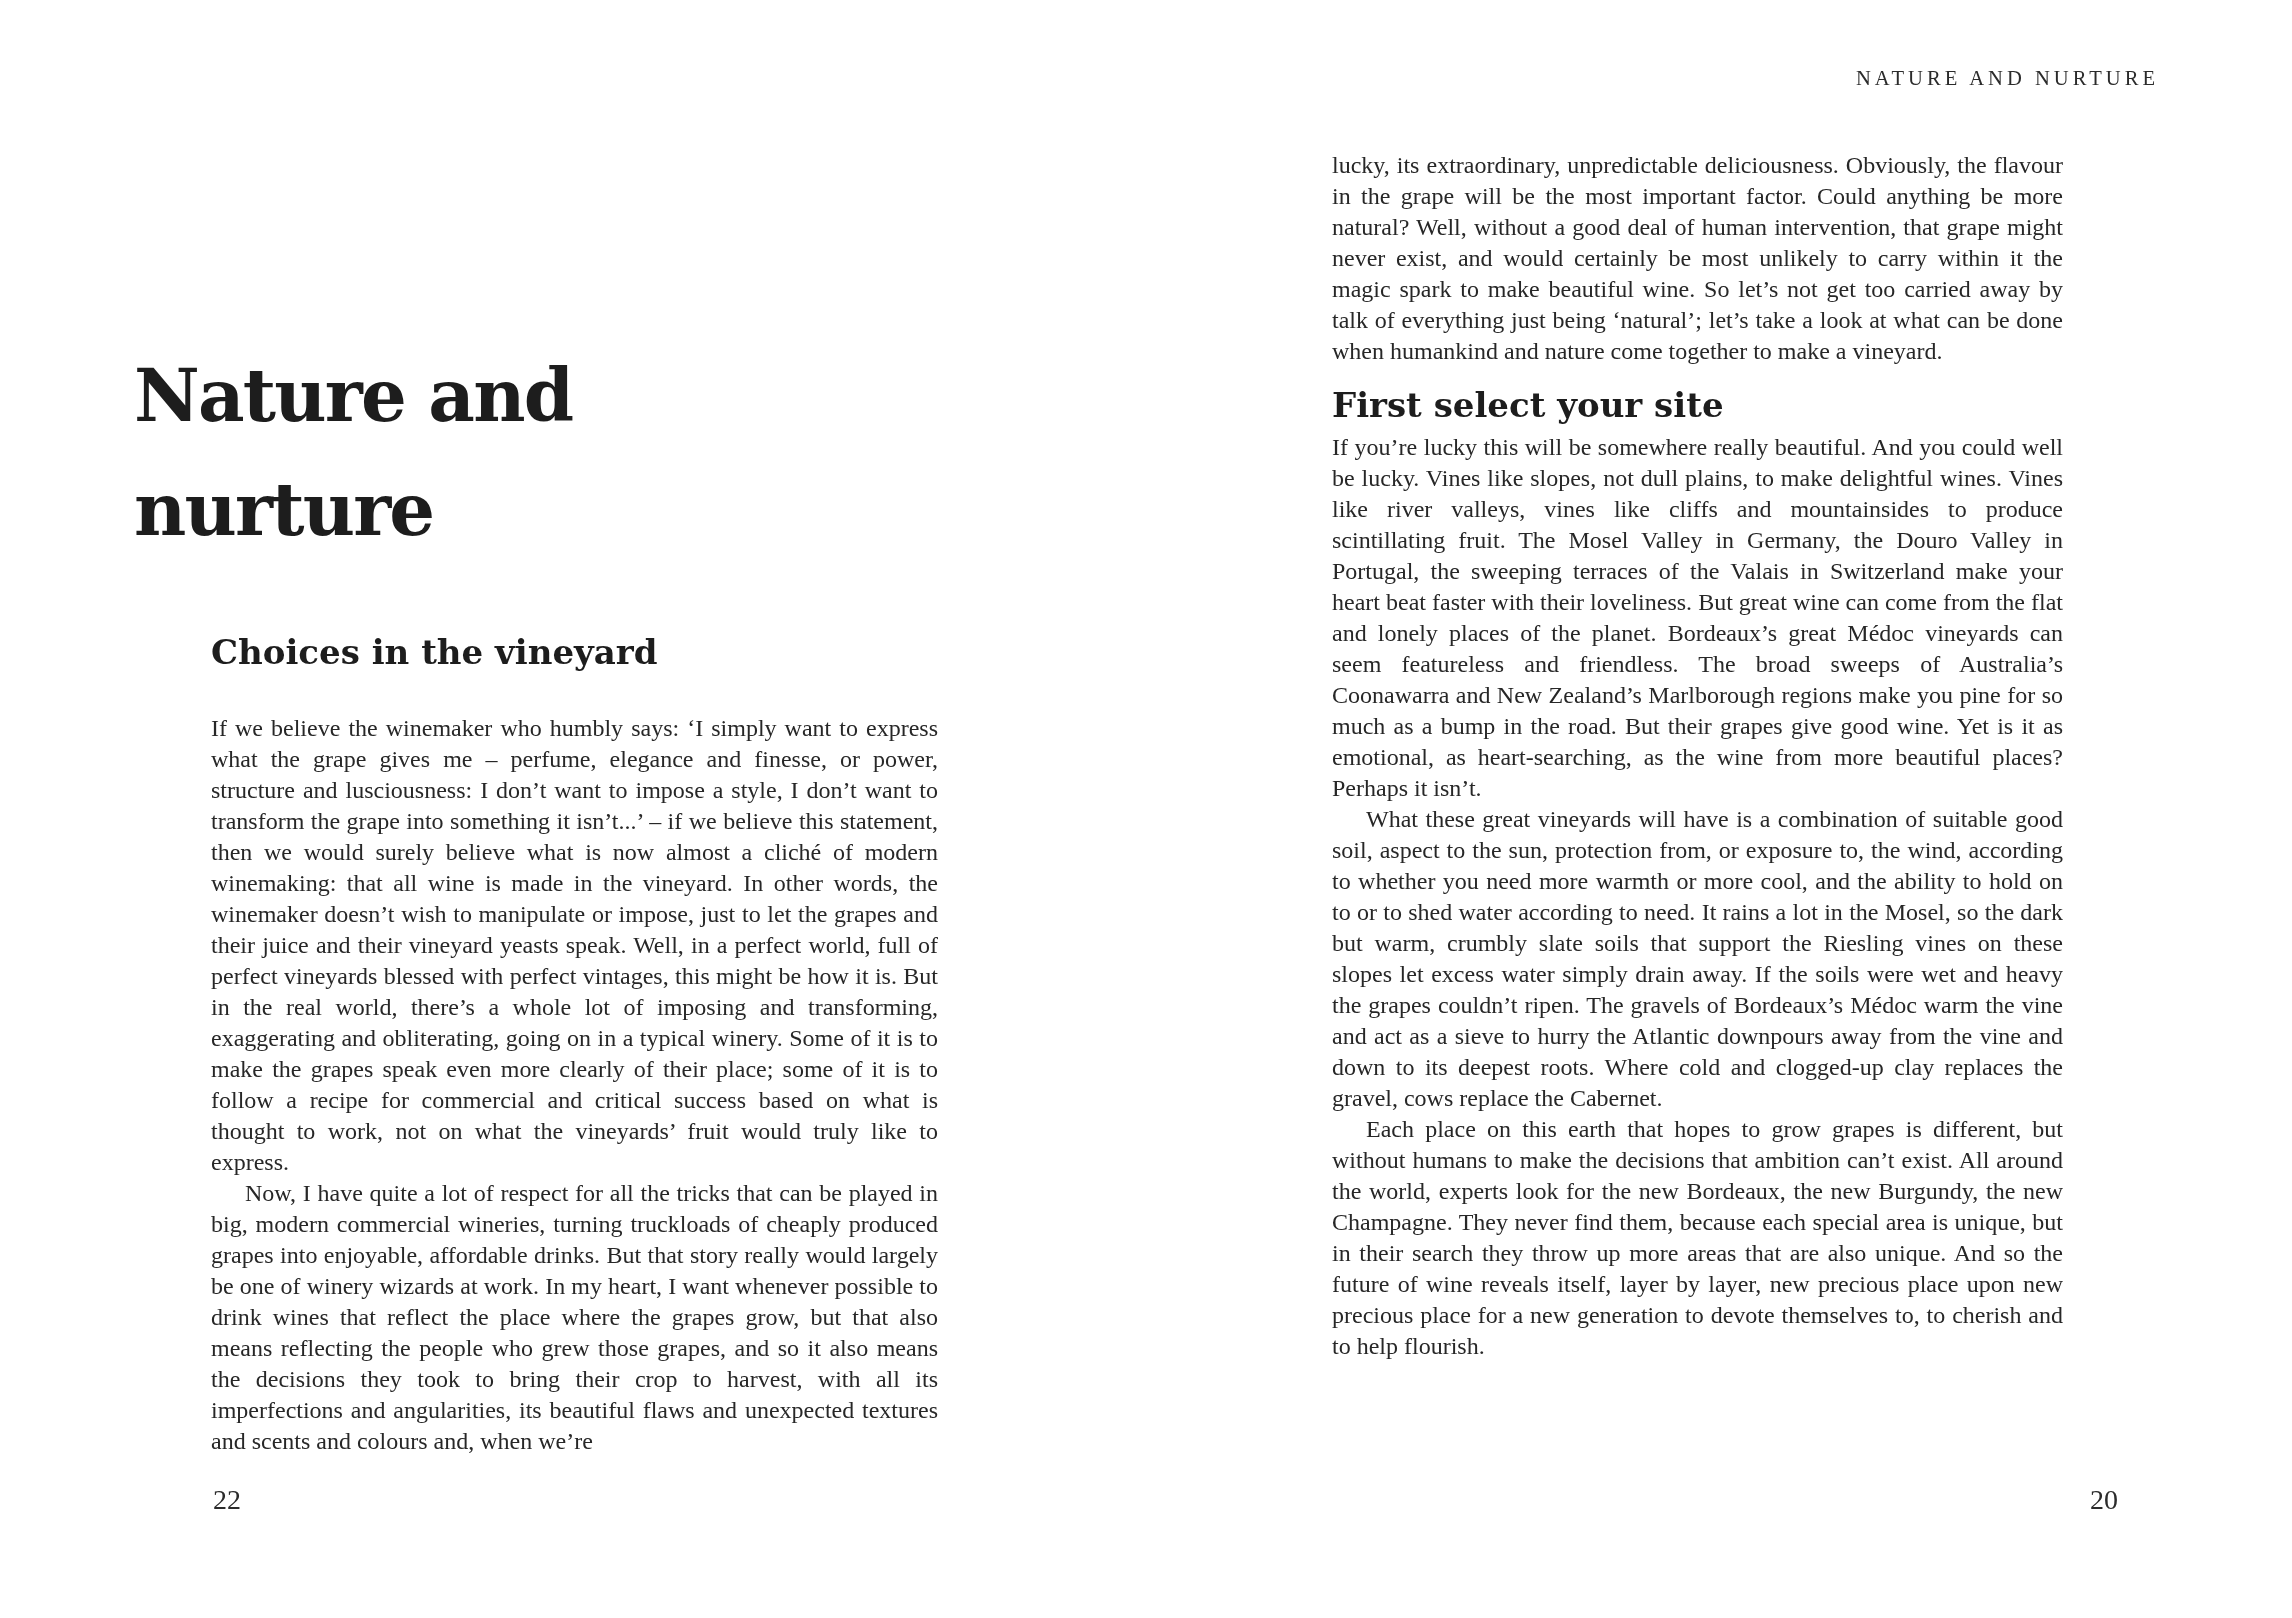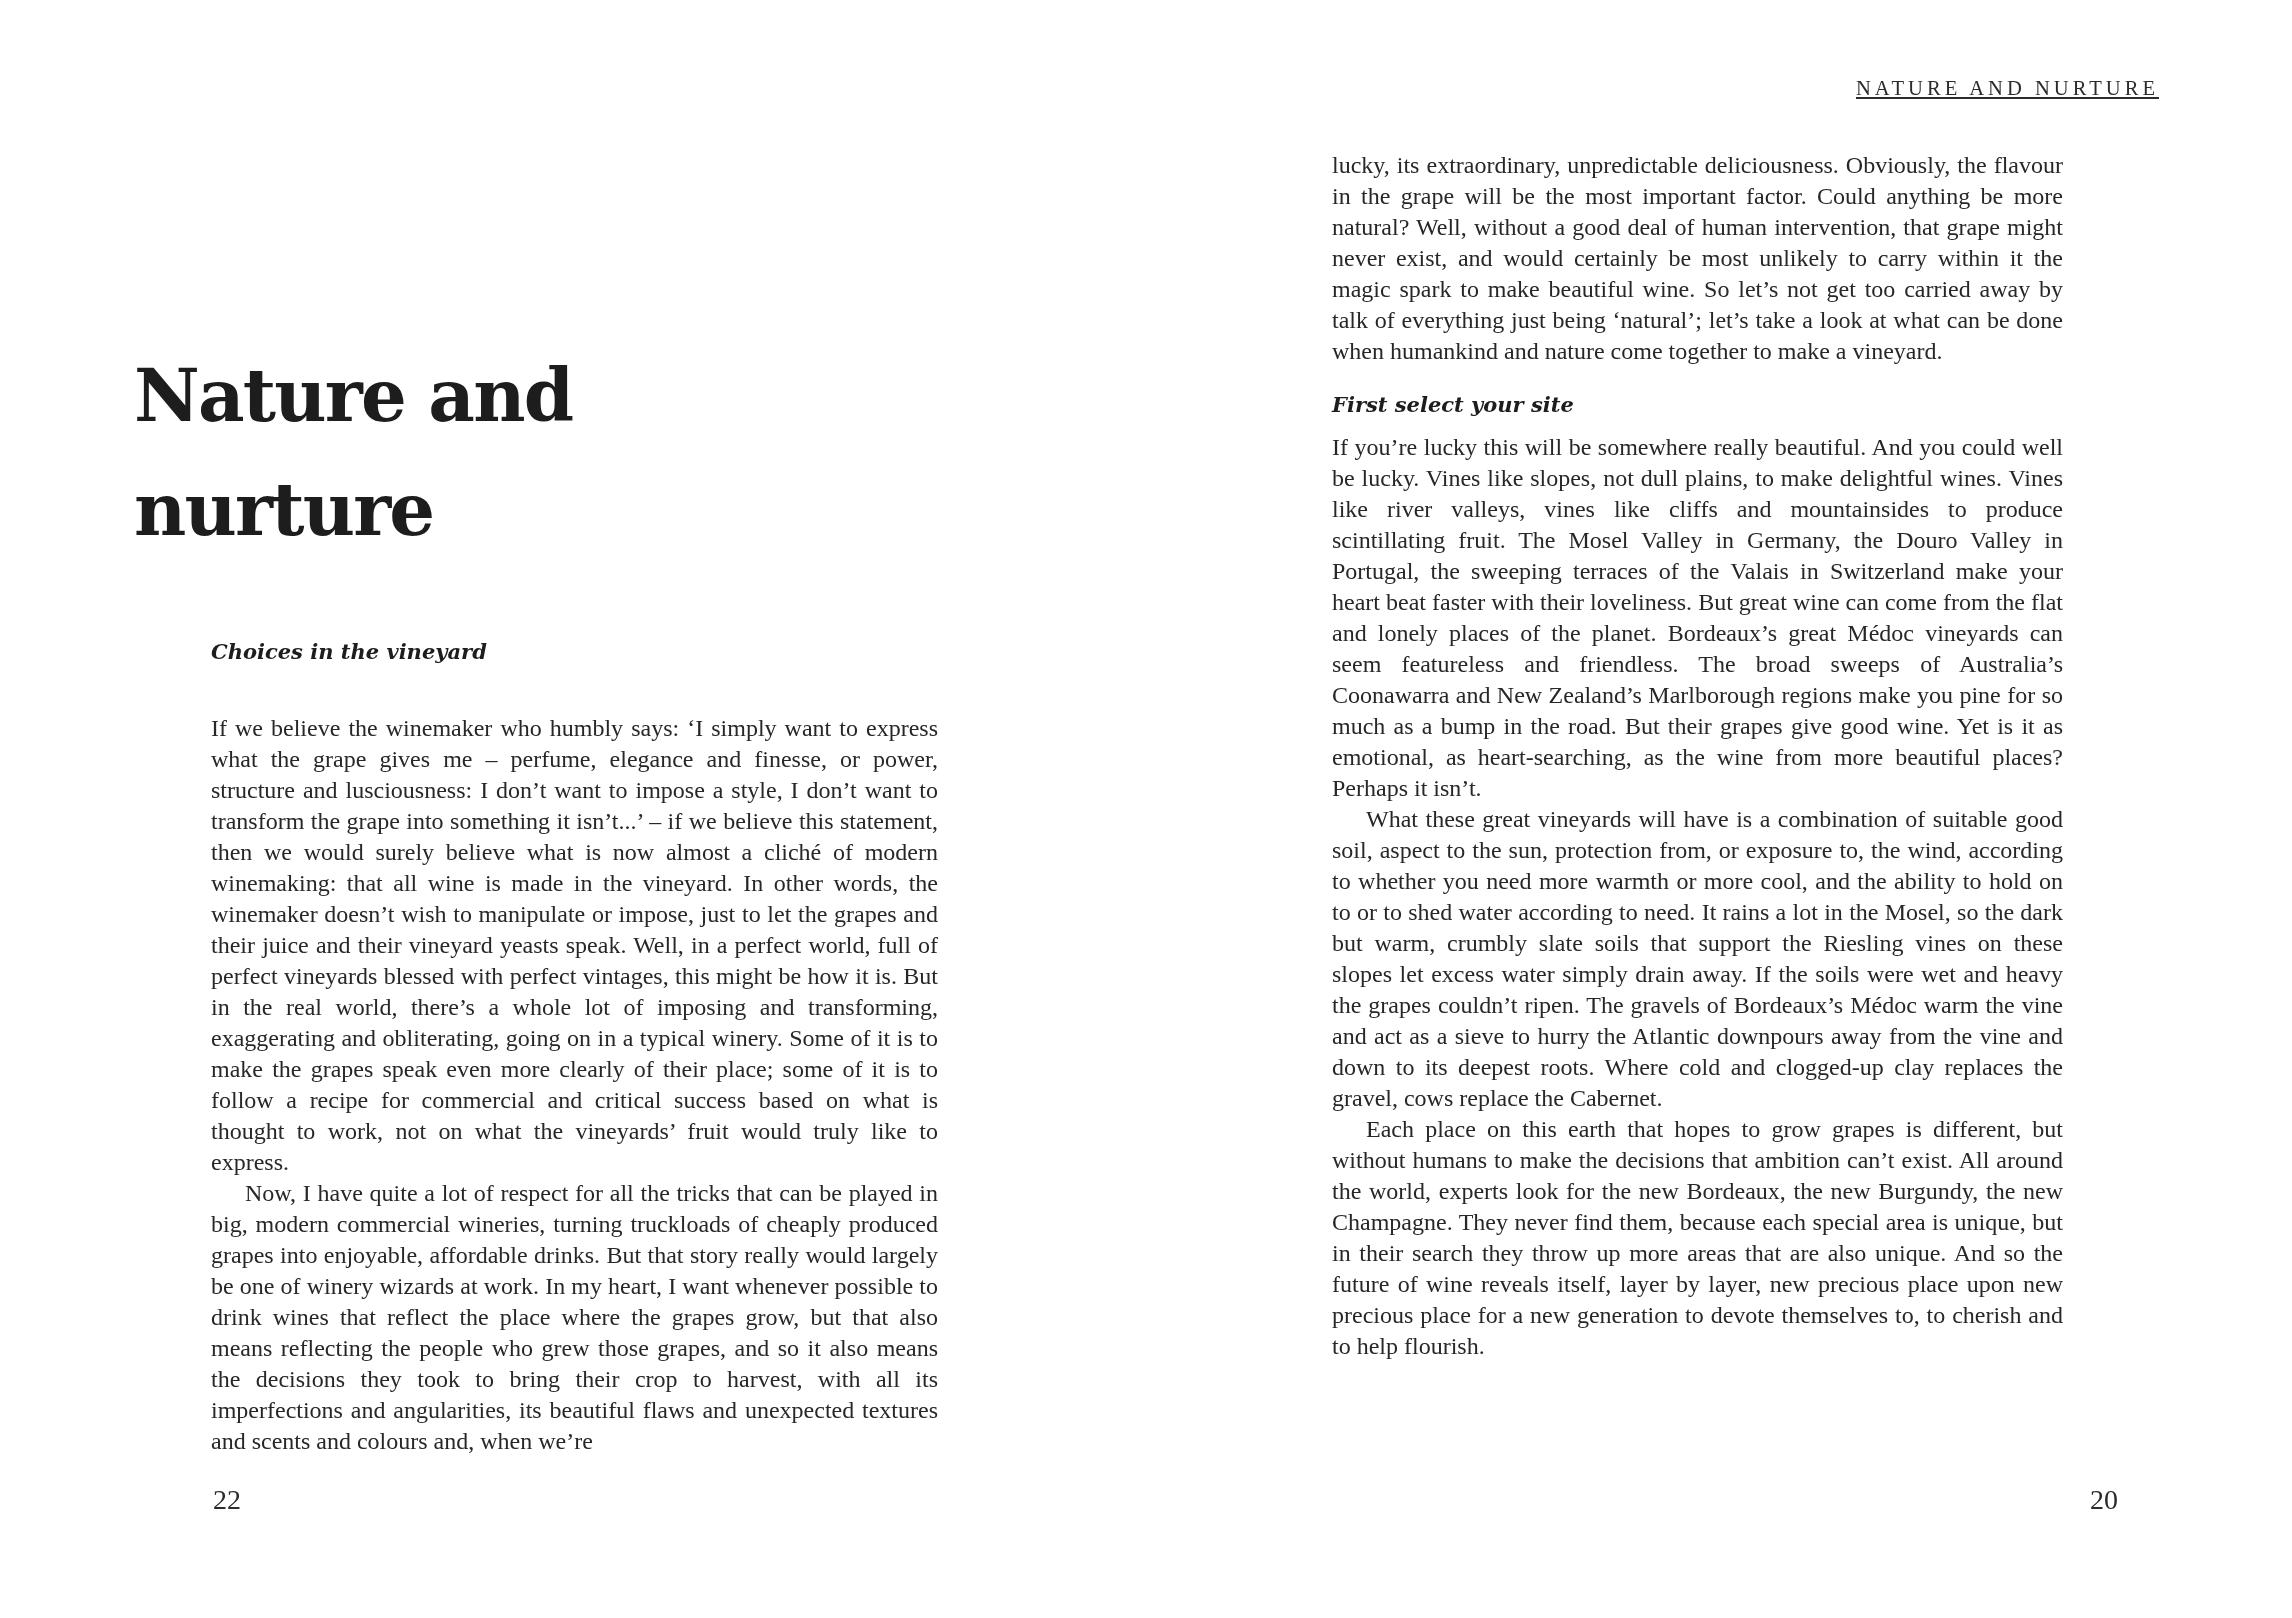--- a/index.html
+++ b/index.html
@@ -17,40 +17,40 @@
   .chapter-title{
     position:absolute;left:134px;top:339px;margin:0;
     font-family:"DejaVu Serif",serif;font-weight:700;
     font-size:72px;line-height:114px;letter-spacing:-1.8px;
     color:#1d1d1d;
   }
   .title-line{display:block;}
   
   .section-heading{
     font-family:"DejaVu Serif",serif;font-weight:700;
-    font-size:21px;line-height:32px;color:#1d1d1d;margin:0;font-style:italic;
+    font-size:34px;line-height:32px;color:#1d1d1d;margin:0;
   }
   .left-heading{position:absolute;left:211px;top:636px;}
   .inflow{margin:21.5px 0 11.6px 0;}
   
   .body-col{
     position:absolute;
     text-align:justify;
     font-size:24px;line-height:31px;
     color:#272727;
   }
   .left-col{left:211px;top:713px;width:727px;}
   .right-col{left:1332px;top:150px;width:731px;}
   .para{margin:0;}
   .para.indent{text-indent:34px;}
   
   .running-header{
-    position:absolute;top:76px;right:134px;
+    position:absolute;top:66px;right:134px;
     font-size:20.6px;line-height:25px;letter-spacing:4px;
-    color:#2b2b2b;white-space:nowrap;text-decoration:underline;
+    color:#2b2b2b;white-space:nowrap;
   }
   
   .folio{position:absolute;font-size:28px;line-height:25px;color:#2b2b2b;}
   .folio-left{left:213px;top:1487px;}
   .folio-right{left:2090px;top:1487px;}
 </style>
 </head>
 <body>
 
 <div class="spread">

